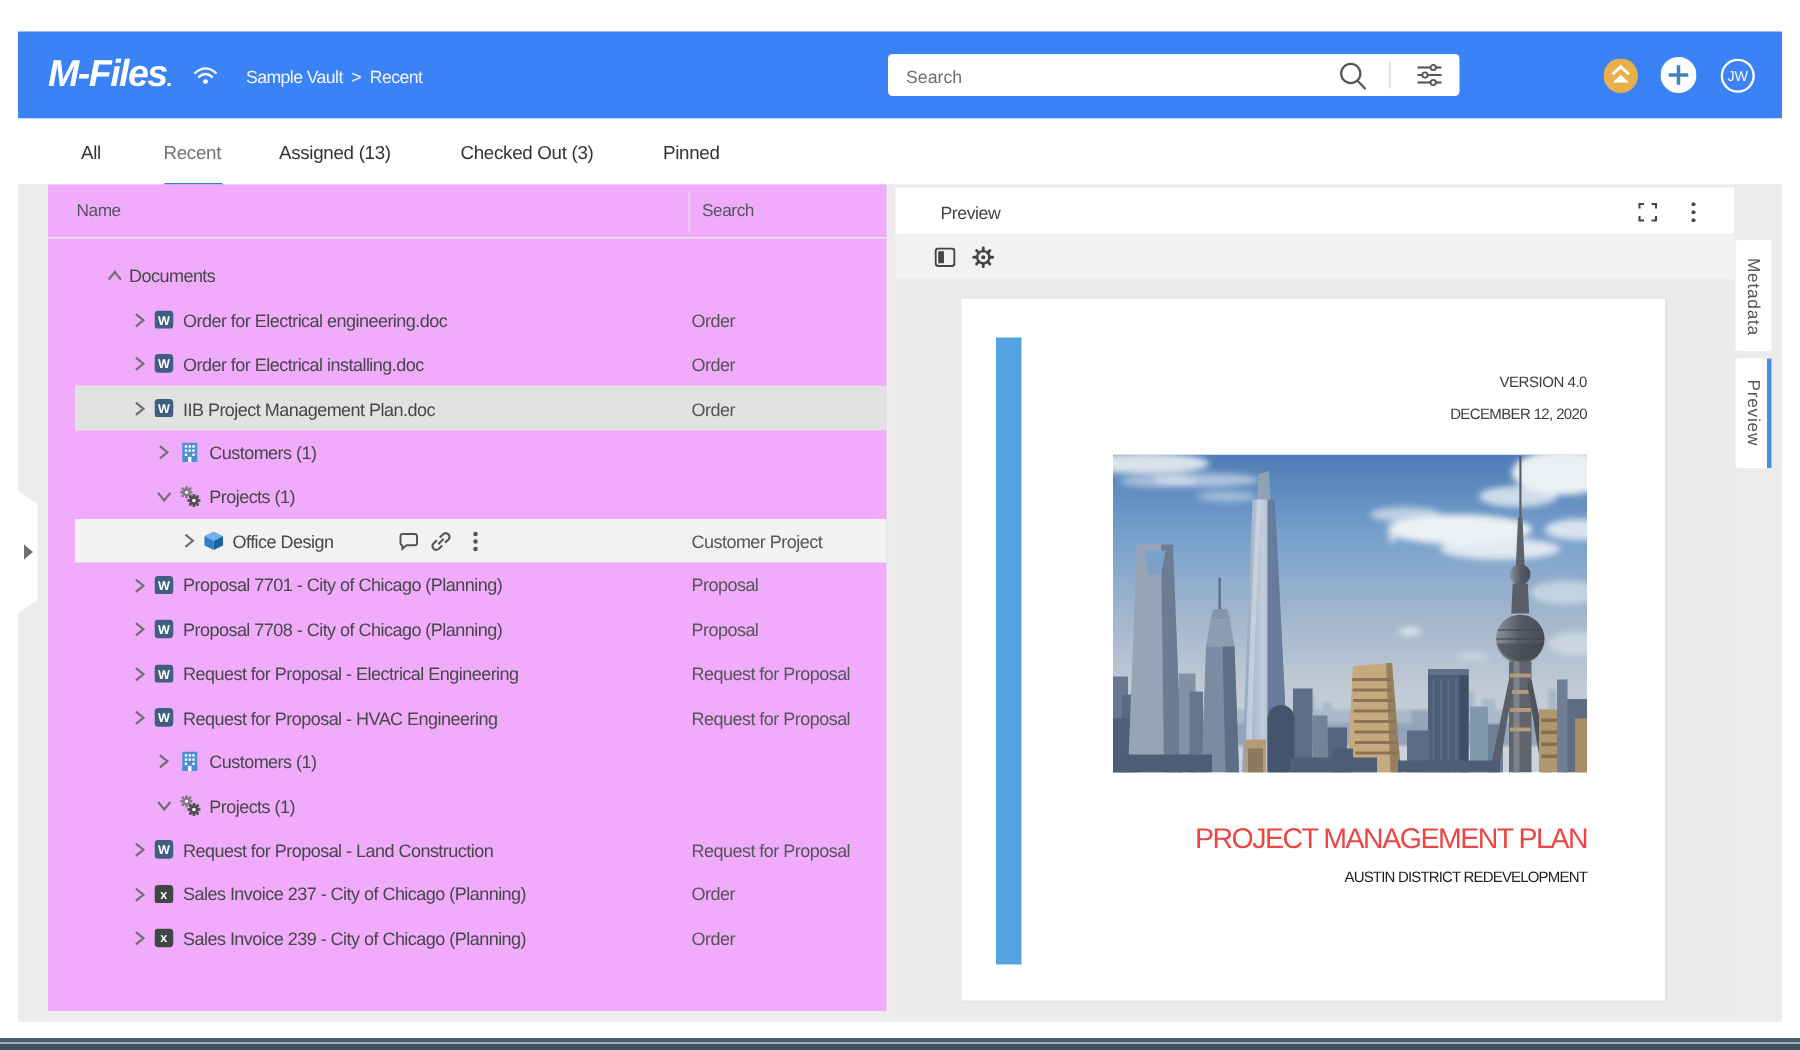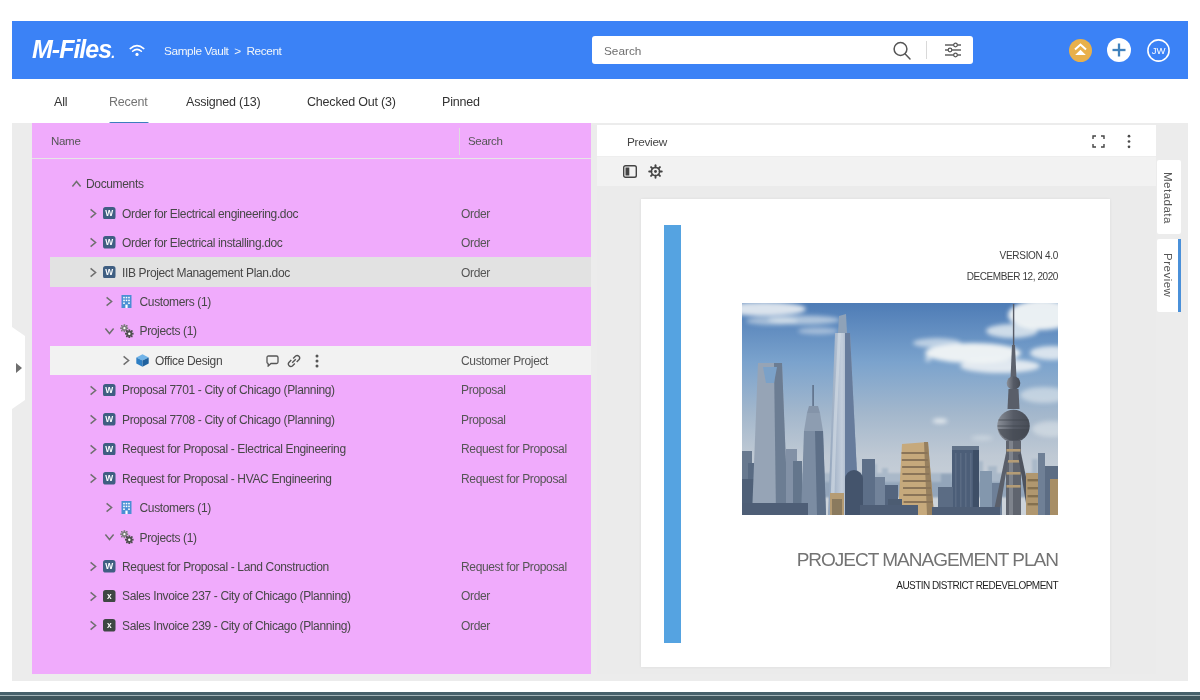--- a/index.html
+++ b/index.html
@@ -49,21 +49,21 @@
 
 #rp { position:absolute; left:585px; top:2px; width:559px; height:549px; background:#ebebeb; }
 #rp-hdr { position:absolute; left:0; top:0; width:559px; height:32px; background:#fff; border-bottom:1px solid #eee; }
 #rp-hdr .t { position:absolute; left:30px; top:10px; font-size:11.8px; letter-spacing:-0.3px; color:#444; }
 #rp-tool { position:absolute; left:0; top:32px; width:559px; height:29px; background:#f2f2f2; }
 #page { position:absolute; left:44px; top:74px; width:469px; height:468px; background:#fff; box-shadow:0 0 3px rgba(0,0,0,0.07); }
 #bluebar { position:absolute; left:23px; top:26px; width:16.5px; height:418px; background:#55a3e1; }
 .pv-r { position:absolute; right:52px; text-align:center; color:#3c3c3c; }
 #pv-ver { top:50.5px; font-size:10px; letter-spacing:-0.3px; }
 #pv-date { top:72px; font-size:10px; letter-spacing:-0.42px; }
-#pv-title { top:350px; font-size:19px; color:#737373; letter-spacing:-1px; }
+#pv-title { top:350px; font-size:19px; color:#ef4444; letter-spacing:-1px; }
 #pv-sub { top:381px; font-size:10px; color:#1f1f1f; letter-spacing:-0.55px; }
 #photo { position:absolute; left:101px; top:104px; width:316px; height:212px; }
 
 
 .vtab { position:absolute; left:1145px; width:24px; background:#fff; border-radius:2px; }
 .vtab span { position:absolute; left:5px; writing-mode:vertical-rl; font-size:11.5px; color:#555; letter-spacing:0.5px; }
 #vt-meta { top:37px; height:74px; }
 #vt-meta span { top:12px; }
 #vt-prev { top:116px; height:73px; }
 #vt-prev span { top:14px; }

